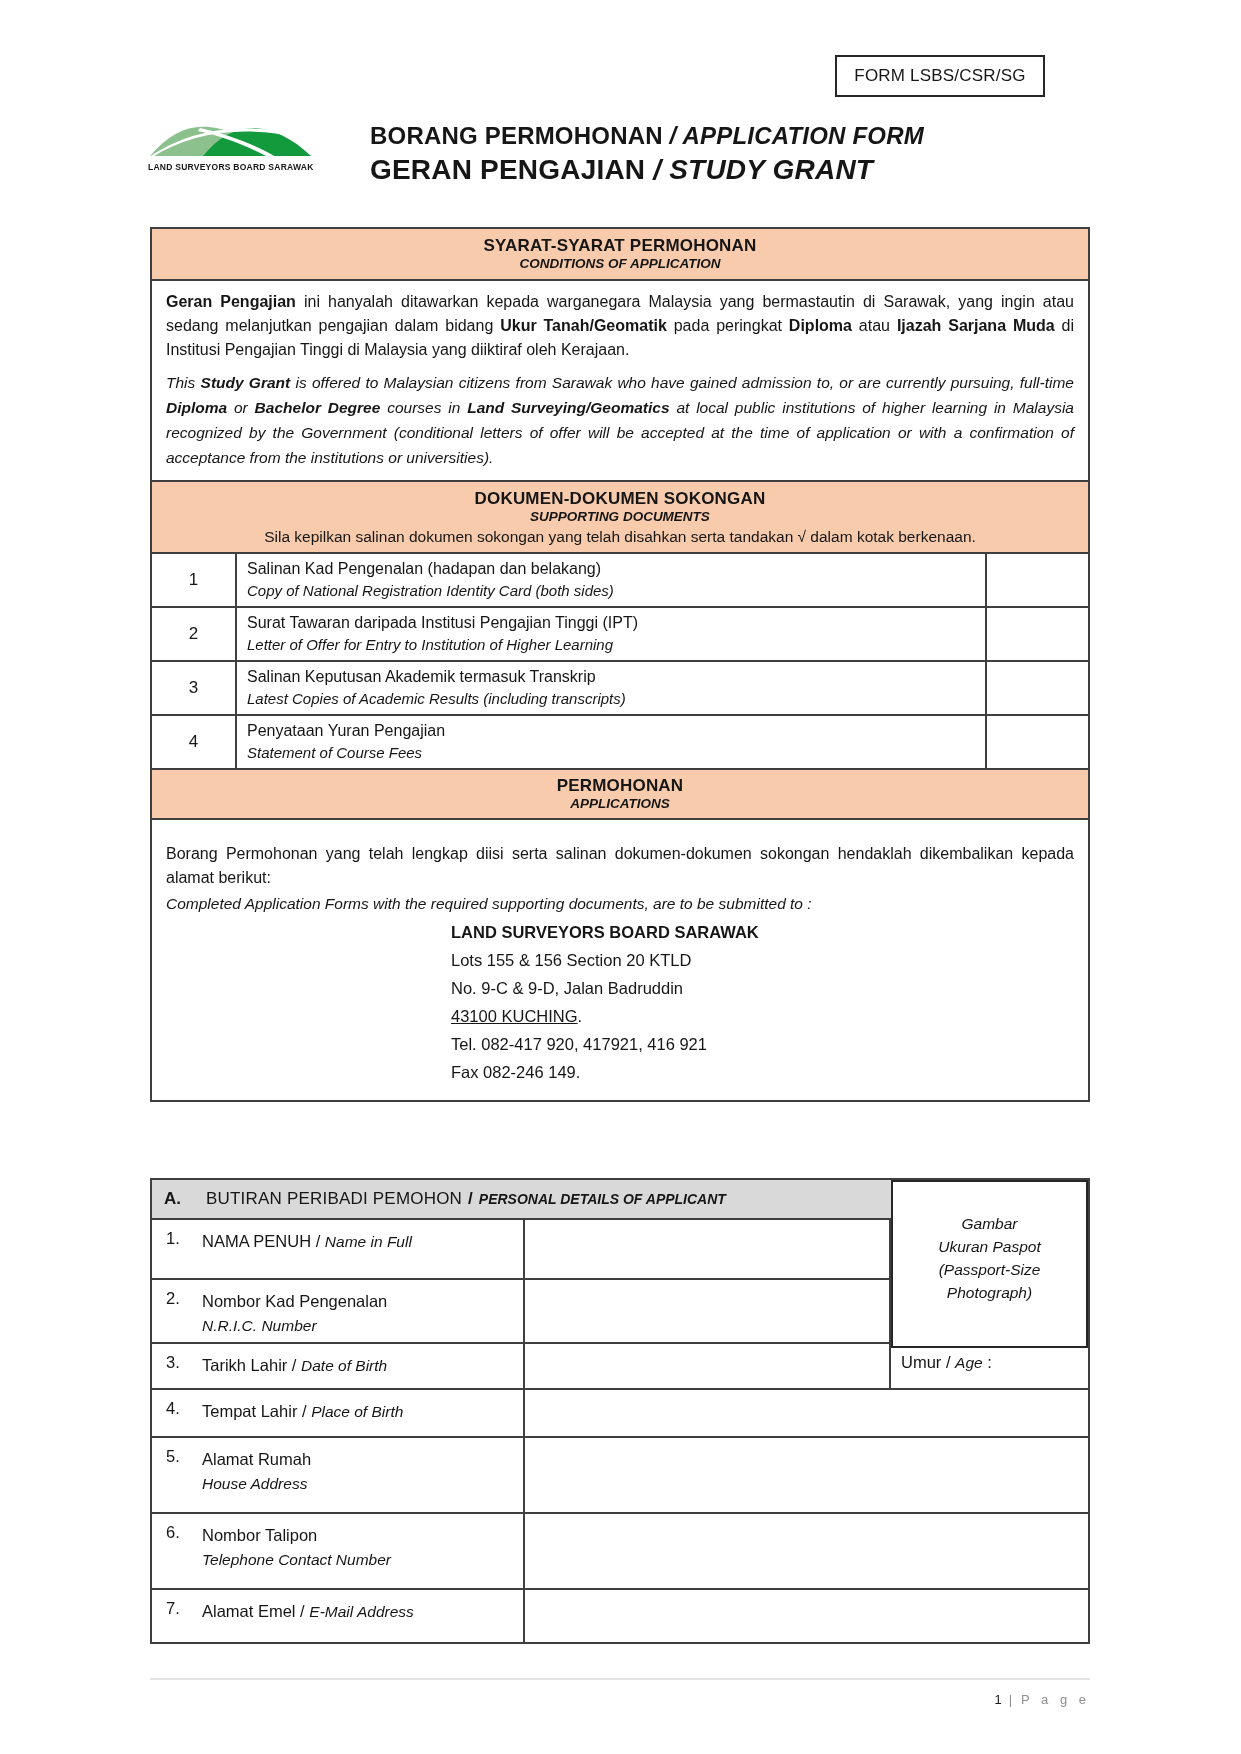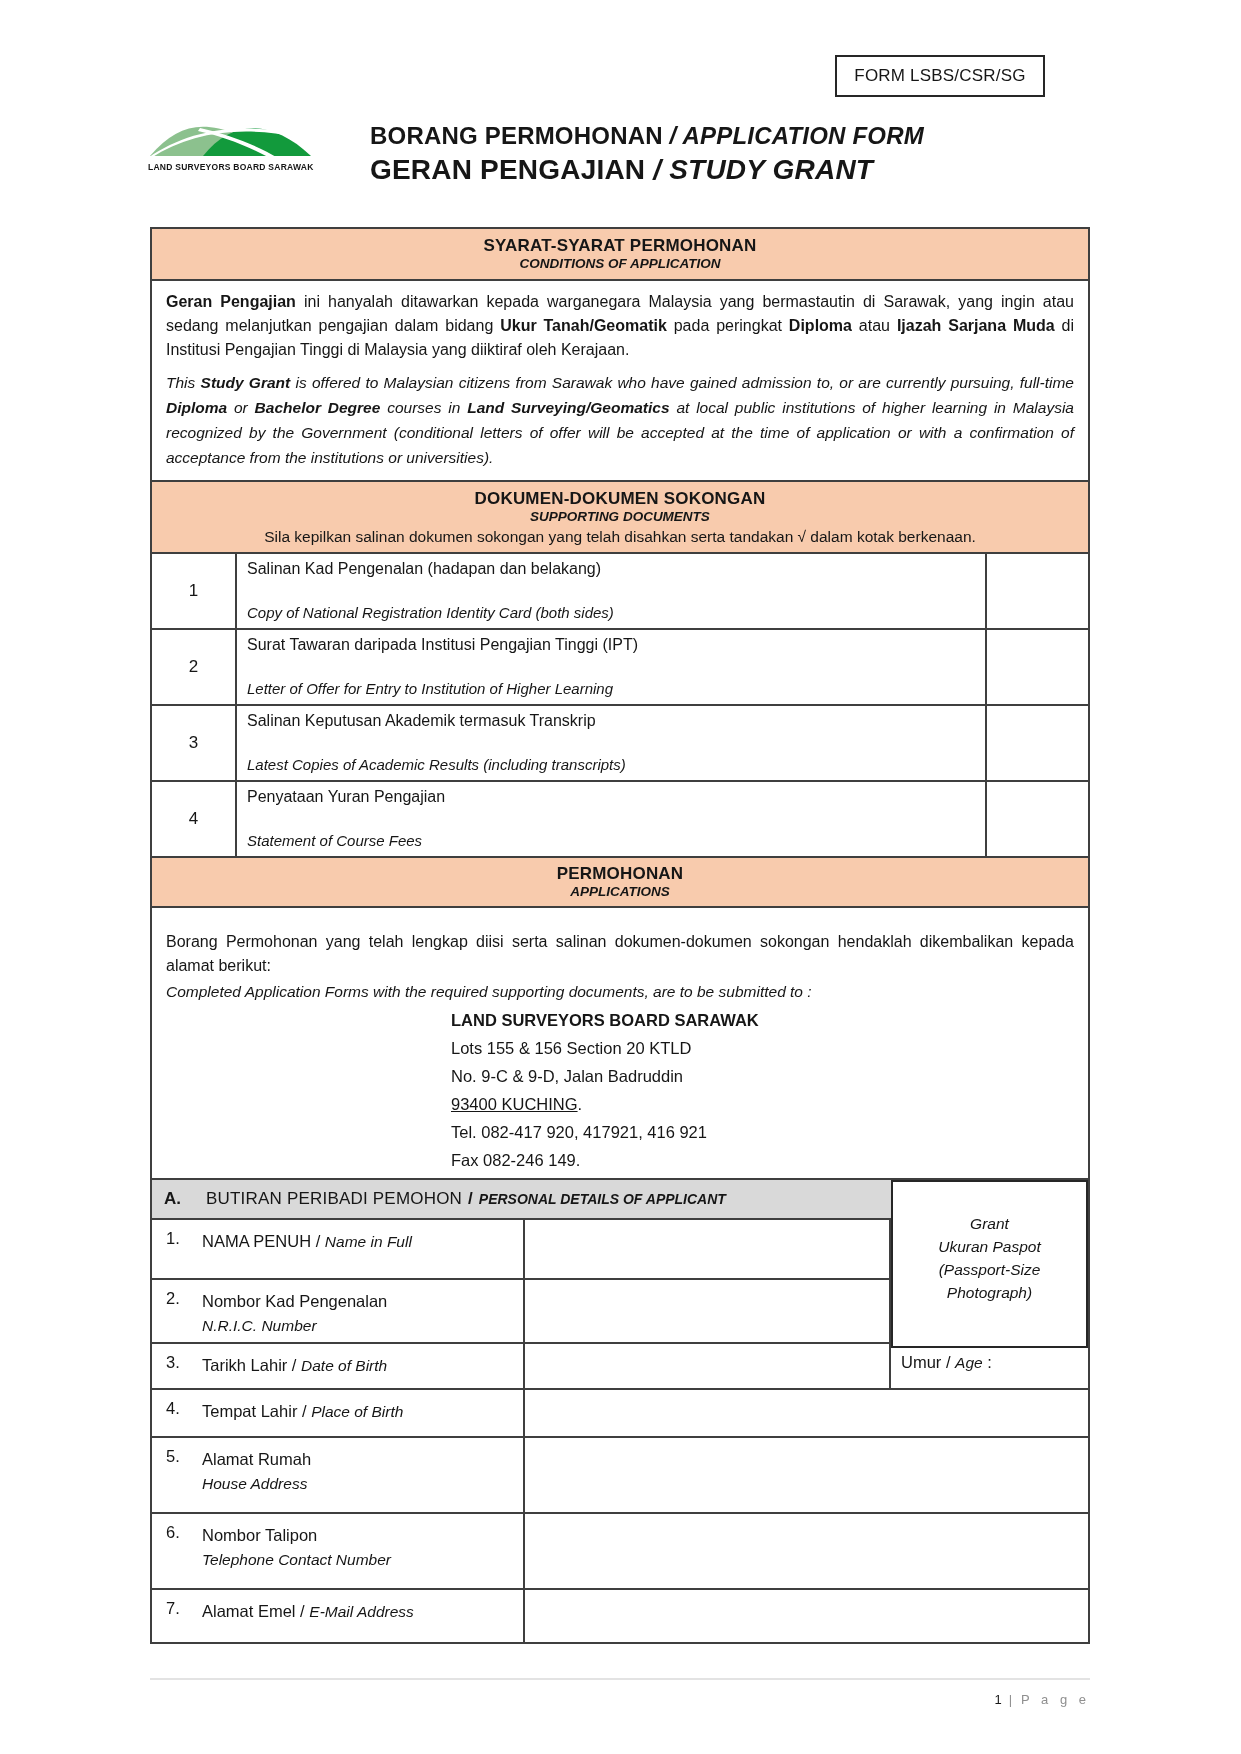--- a/index.html
+++ b/index.html
@@ -47,21 +47,21 @@
 
   .docs-head{padding:7px 10px 6px;}
   .docs-inst-my{font-size:15.5px; margin-top:4px;}
   .docs-inst-en{font-size:15px; font-style:italic;}
 
   .doc-row{display:flex; border-bottom:2px solid var(--border); min-height:53px;}
   .doc-row:last-of-type{border-bottom:2px solid var(--border);}
   .doc-num{width:85px; border-right:2px solid var(--border); display:flex; align-items:center; justify-content:center; font-size:17px;}
   .doc-text{flex:1; border-right:2px solid var(--border); padding:4px 10px 5px;}
   .doc-my{font-size:16px; line-height:22px;}
-  .doc-en{font-size:15px; line-height:21px; font-style:italic;margin-top:22px;}
+  .doc-en{font-size:15px; line-height:21px; font-style:italic;}
   .doc-check{width:101px;}
 
   .perm-head{padding:6px 4px 7px;}
   .app-body{padding:22px 14px 14px;}
   .app-en{font-size:15.5px; font-style:italic; margin-top:2px; line-height:24px;}
   .address{margin-left:285px; margin-top:2px;}
   .addr-line{font-size:16.5px; line-height:28px;}
 
   
   .section-a{position:absolute; left:150px; top:1178px; width:940px; border:2px solid var(--border);}
@@ -186,37 +186,37 @@
     <div class="sec-h-en">APPLICATIONS</div>
   </div>
 
   <div class="band app-body">
     <p class="p-my">Borang Permohonan yang telah lengkap diisi serta salinan dokumen-dokumen sokongan hendaklah dikembalikan kepada alamat berikut:</p>
     <p class="app-en">Completed Application Forms with the required supporting documents, are to be submitted to :</p>
     <div class="address">
       <div class="addr-line"><span class="b">LAND SURVEYORS BOARD SARAWAK</span></div>
       <div class="addr-line"><span>Lots 155 &amp; 156 Section 20 KTLD</span></div>
       <div class="addr-line"><span>No. 9-C &amp; 9-D, Jalan Badruddin</span></div>
-      <div class="addr-line"><span class="u">93400 KUCHING</span><span>.</span></div>
+      <div class="addr-line"><span class="u">43100 KUCHING</span><span>.</span></div>
       <div class="addr-line"><span>Tel. 082-417 920, 417921, 416 921</span></div>
       <div class="addr-line"><span>Fax 082-246 149.</span></div>
     </div>
   </div>
 </div>
 
 <div class="section-a">
   <div class="sa-head">
     <span class="sa-a">A.</span>
     <span class="sa-h-my">BUTIRAN PERIBADI PEMOHON</span>
     <span class="sa-h-sep">/</span>
     <span class="sa-h-en">PERSONAL DETAILS OF APPLICANT</span>
   </div>
 
   <div class="photo-box">
-    <div>Grant</div>
+    <div>Gambar</div>
     <div>Ukuran Paspot</div>
     <div>(Passport-Size</div>
     <div>Photograph)</div>
   </div>
 
   <div class="sa-row r1">
     <div class="sa-label">
       <span class="sa-num">1.</span>
       <span class="sa-lab-text"><span>NAMA PENUH / </span><span class="i">Name in Full</span></span>
     </div>

